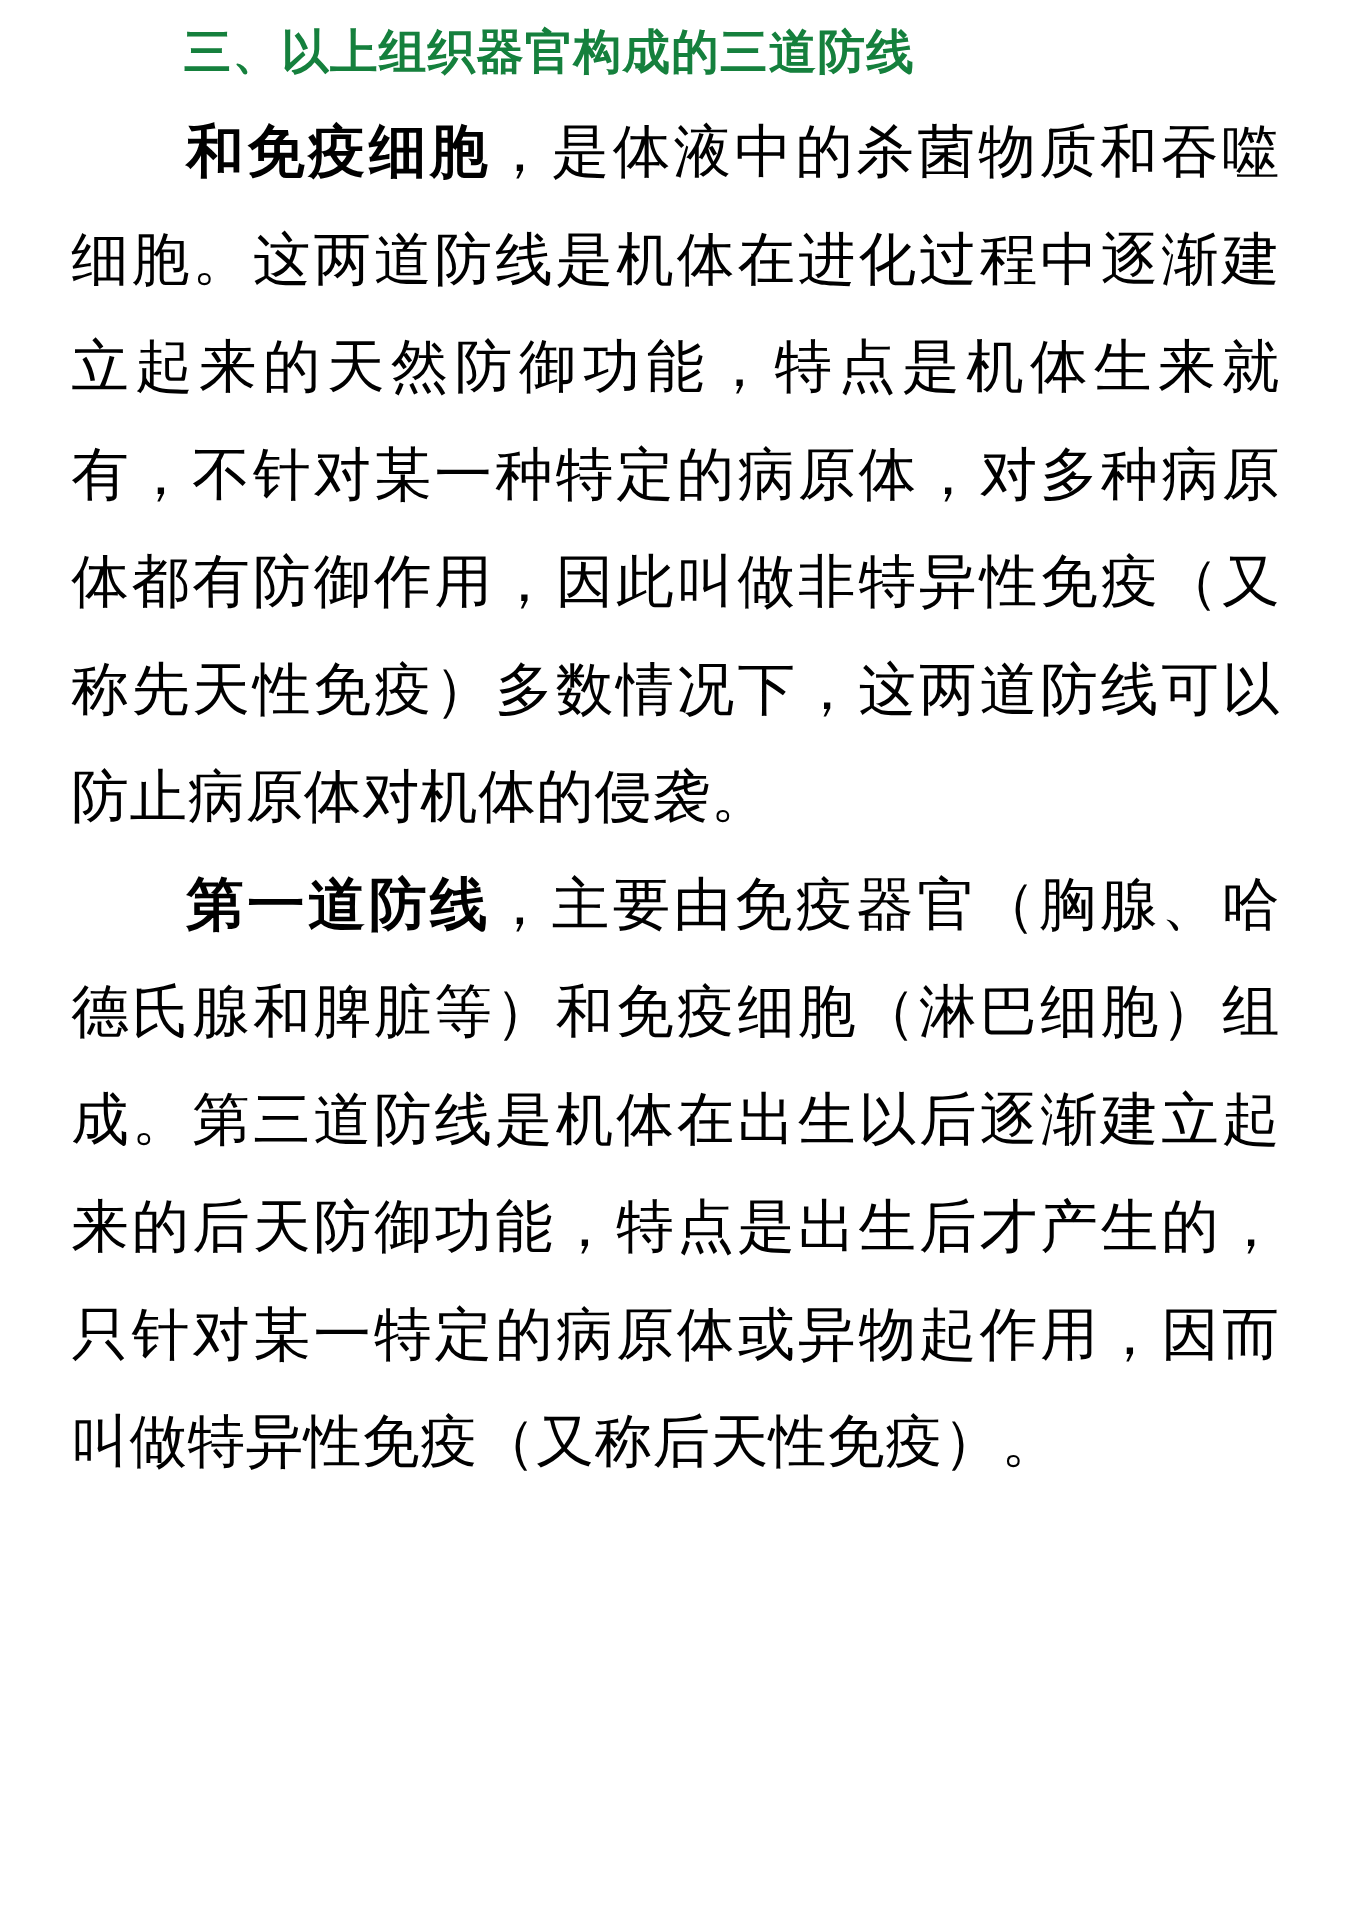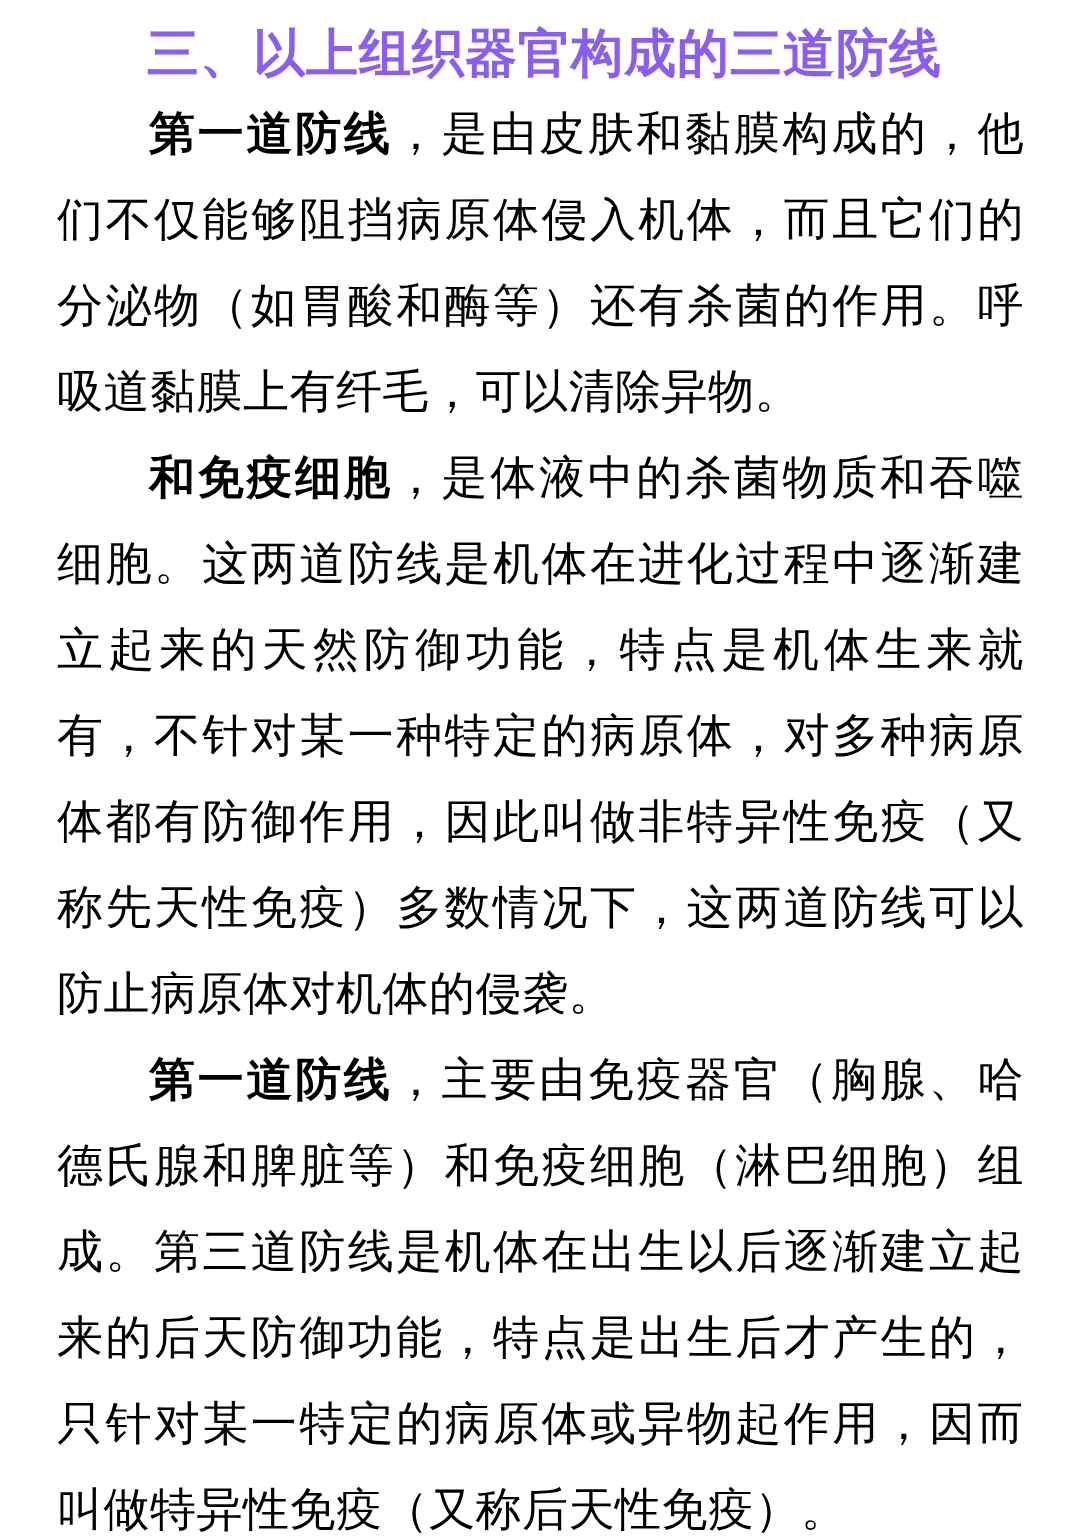--- a/index.html
+++ b/index.html
@@ -13,25 +13,25 @@
     color: #000000;
     font-family: "DejaVu Sans", sans-serif;
     overflow: hidden;
   }
   .doc {
     box-sizing: border-box;
     width: 1080px;
     padding: 8px 56px 0 57px;
   }
   .heading {
-    margin: 14px 0 6px 90px;
-    font-size: 52px;
+    margin: 2px 0 6px 90px;
+    font-size: 38px;
     line-height: 62px;
     font-weight: 700;
-    color: #8b5cf6;
+    color: #15803d;
     letter-spacing: 1px;
     white-space: nowrap;
   }
   .para {
     margin: 0;
     font-size: 46px;
     line-height: 86px;
     text-indent: 92px;
     text-align: justify;
     text-justify: inter-ideograph;
@@ -42,19 +42,18 @@
     font-weight: 700;
   }
 </style>
 </head>
 <body>
 
 <div class="doc">
 
   <h1 class="heading"><span>三、以上组织器官构成的三道防线</span></h1>
 
-  <p class="para"><b class="lead">第一道防线</b><span>，是由皮肤和黏膜构成的，他们不仅能够阻挡病原体侵入机体，而且它们的分泌物（如胃酸和酶等）还有杀菌的作用。呼吸道黏膜上有纤毛，可以清除异物。</span></p>
 
   <p class="para"><b class="lead">和免疫细胞</b><span>，是体液中的杀菌物质和吞噬细胞。这两道防线是机体在进化过程中逐渐建立起来的天然防御功能，特点是机体生来就有，不针对某一种特定的病原体，对多种病原体都有防御作用，因此叫做非特异性免疫（又称先天性免疫）多数情况下，这两道防线可以防止病原体对机体的侵袭。</span></p>
 
   <p class="para"><b class="lead">第一道防线</b><span>，主要由免疫器官（胸腺、哈德氏腺和脾脏等）和免疫细胞（淋巴细胞）组成。第三道防线是机体在出生以后逐渐建立起来的后天防御功能，特点是出生后才产生的，只针对某一特定的病原体或异物起作用，因而叫做特异性免疫（又称后天性免疫）。</span></p>
 
 </div>
 
 </body></html>

